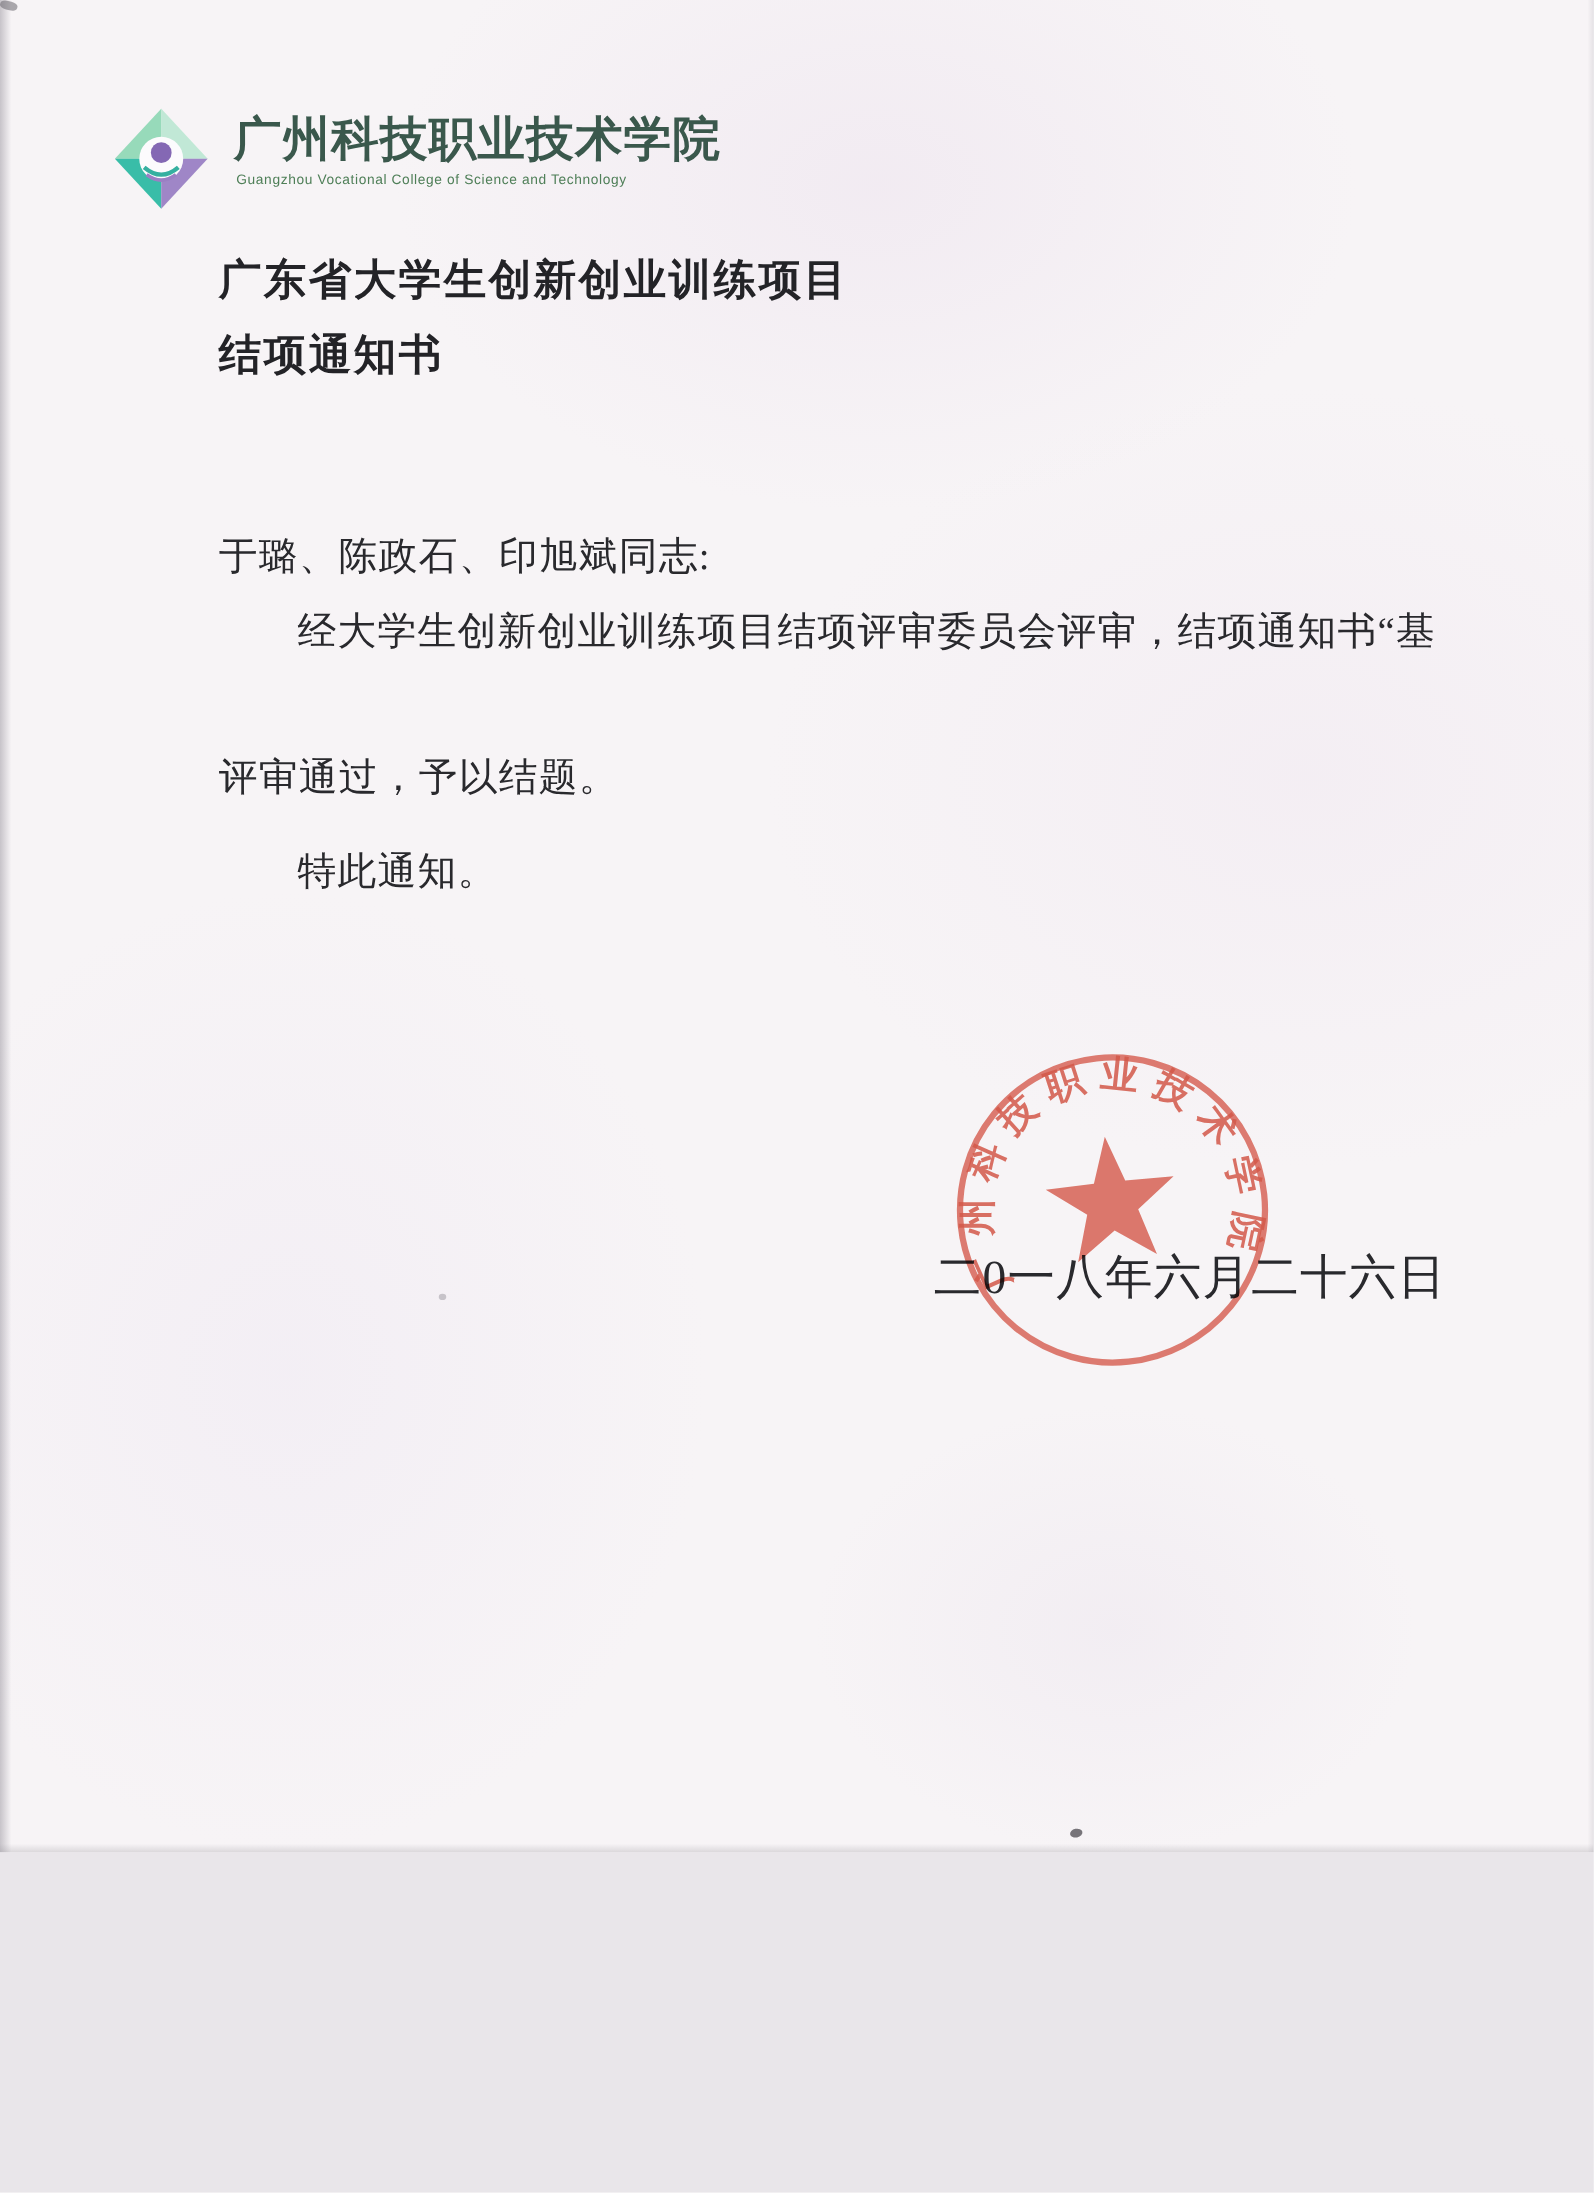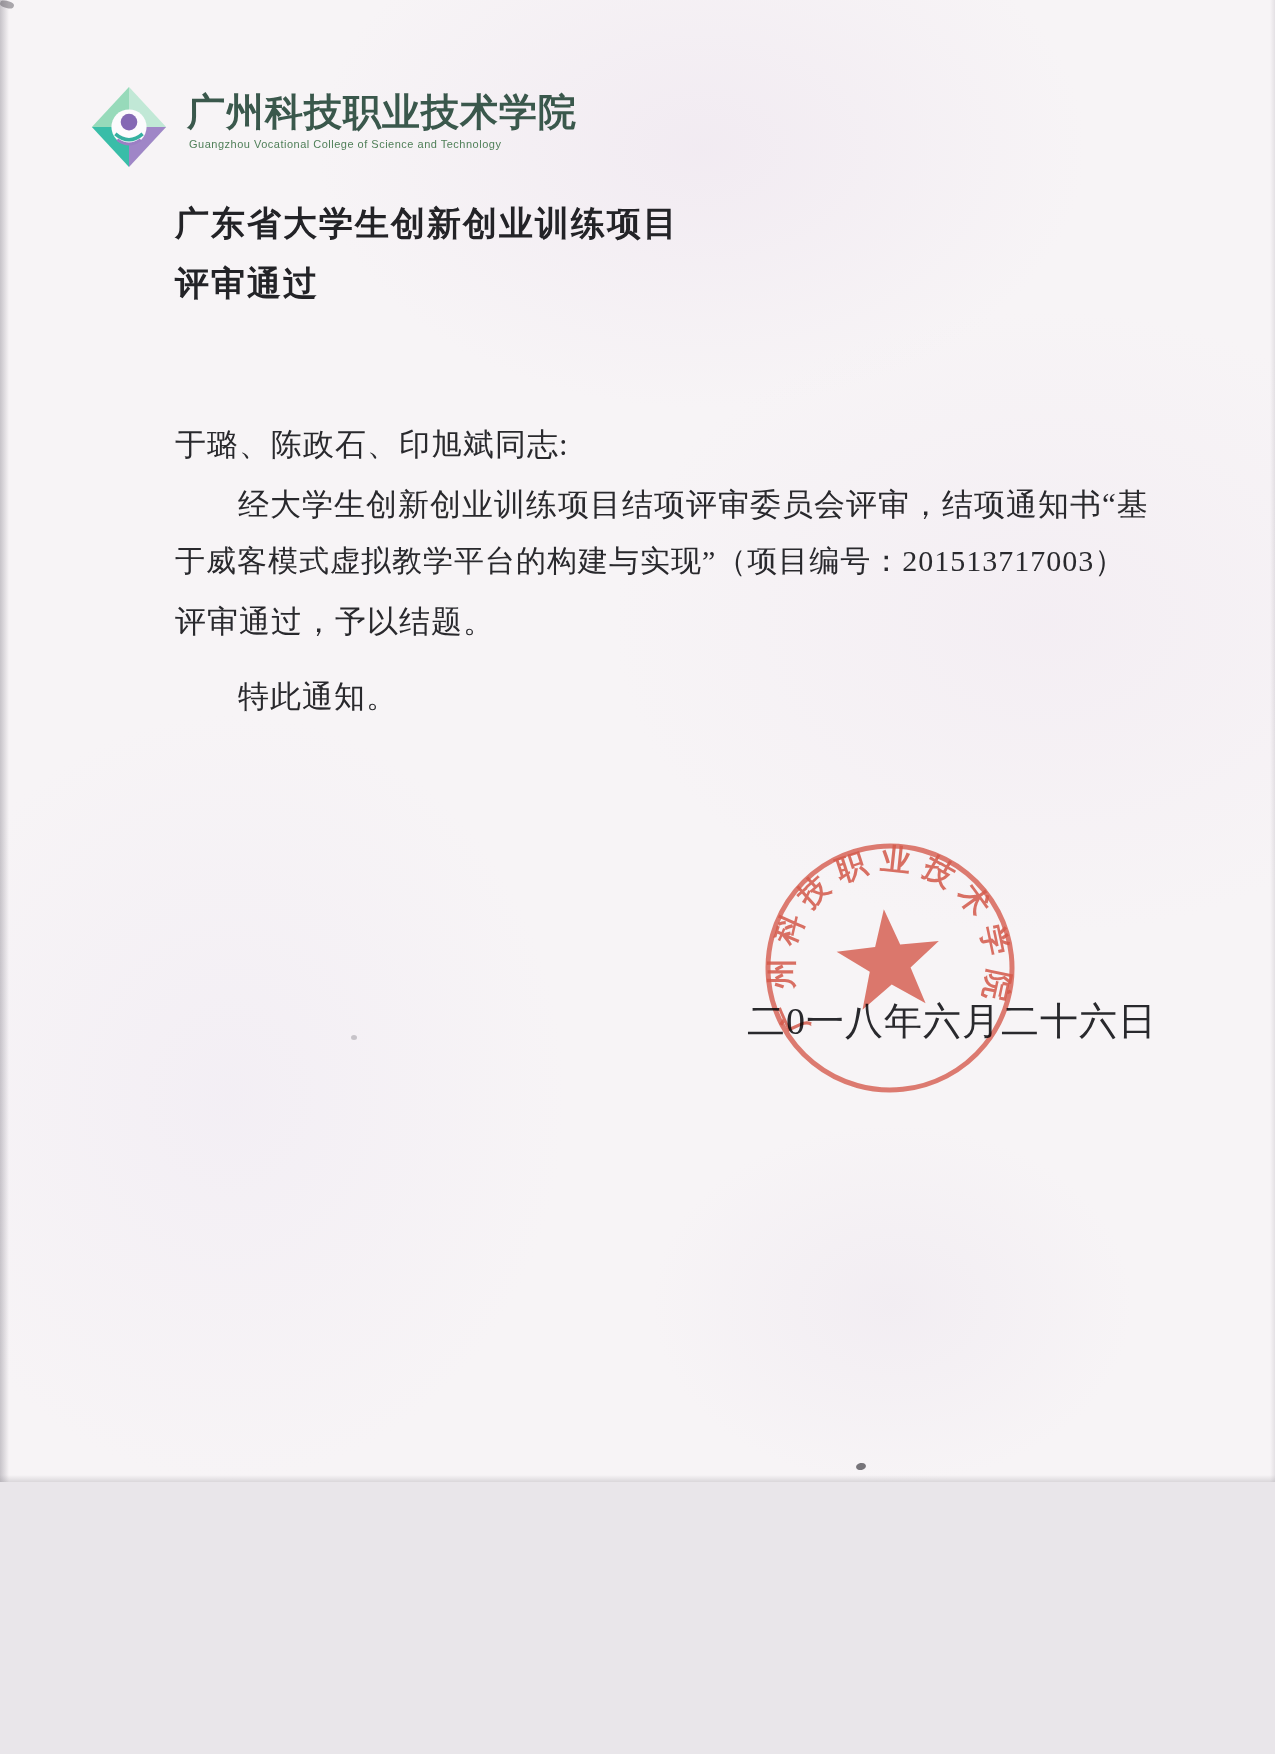--- a/index.html
+++ b/index.html
@@ -107,25 +107,24 @@
       <path d="M28,51 q14,12 28,0" stroke="#35b0a0" stroke-width="3.5" fill="none"></path>
       <path d="M30,57 q12,9 24,0" stroke="#9b7fc4" stroke-width="3" fill="none"></path>
     </svg>
     <div class="logo-text">
       <div class="logo-zh">广州科技职业技术学院</div>
       <div class="logo-en">Guangzhou Vocational College of Science and Technology</div>
     </div>
   </div>
 
   <div class="title">广东省大学生创新创业训练项目</div>
-  <div class="subtitle">评审通过</div>
+  <div class="subtitle">结项通知书</div>
 
   <div class="line salutation">于璐、陈政石、印旭斌同志:</div>
   <div class="line l1">经大学生创新创业训练项目结项评审委员会评审，结项通知书“基</div>
-  <div class="line l2">于威客模式虚拟教学平台的构建与实现”（项目编号：201513717003）</div>
   <div class="line l3">评审通过，予以结题。</div>
   <div class="line closing">特此通知。</div>
 
   <div class="date">二0一八年六月二十六日</div>
 
   <svg class="stamp" viewBox="0 0 276 276" aria-hidden="true">
     <g transform="rotate(-6 138 138)">
       <circle cx="138" cy="138" r="122" fill="none" stroke="#d84e3c" stroke-width="5" opacity="0.78"></circle>
       <path id="sealArc" d="M 49.2 179.5 A 98 98 0 1 1 226.8 179.5" fill="none"></path>
       <text class="seal-text" fill="#d84e3c" opacity="0.85">

